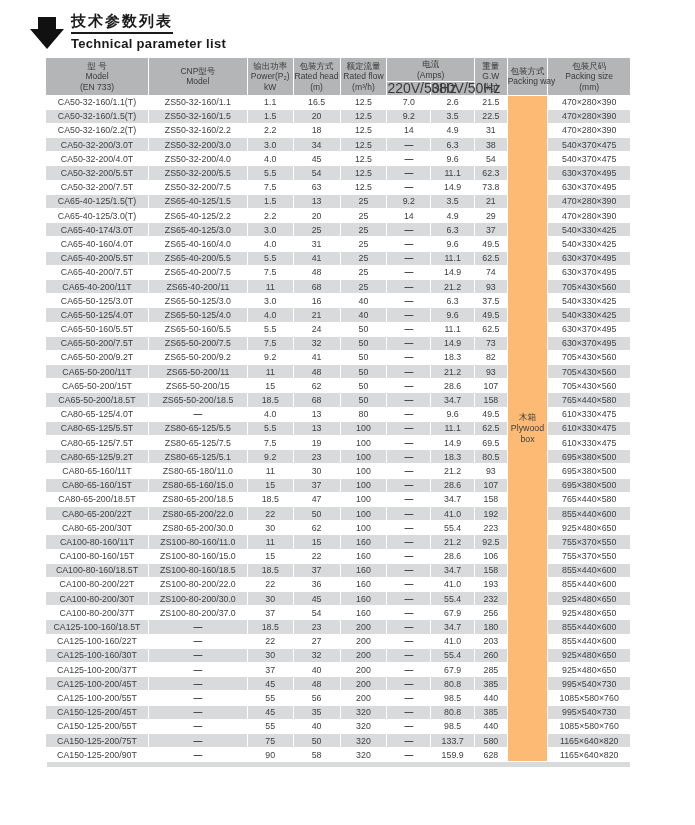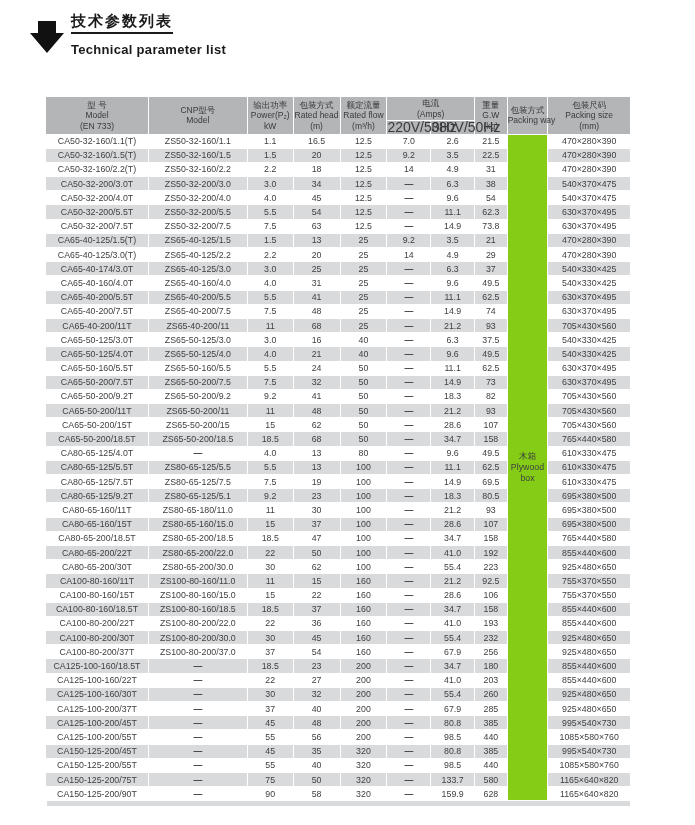--- a/index.html
+++ b/index.html
@@ -1,46 +1,46 @@
 <!DOCTYPE html>
 <html><head>
 <meta charset="utf-8">
 <style>
   html,body{margin:0;padding:0;}
   body{
     width:695px;height:825px;position:relative;background:#ffffff;
     font-family:"Liberation Sans","DejaVu Sans",sans-serif;
     color:#3f4041;
   }
-  .title-block{position:absolute;left:30px;top:12px;display:flex;align-items:center;}
+  .title-block{position:absolute;left:30px;top:12px;display:flex;align-items:flex-start;}
   .arrow-icon{width:34px;height:34px;margin-top:4px;}
   .titles{margin-left:7px;}
   .title-zh{
     font-size:15px;font-weight:bold;color:#1a1a1a;letter-spacing:2px;
     display:inline-block;border-bottom:2px solid #1a1a1a;padding-bottom:1px;
   }
-  .title-en{font-size:13px;font-weight:bold;color:#1a1a1a;margin-top:8px;letter-spacing:0.3px;}
+  .title-en{font-size:13px;font-weight:bold;color:#1a1a1a;margin-top:2px;letter-spacing:0.3px;}
 
   .table-wrap{position:absolute;left:45px;top:57px;width:586px;}
   table{
-    border-collapse:separate;border-spacing:1.5px;width:586px;table-layout:fixed;margin-top:39px;
+    border-collapse:separate;border-spacing:1.5px;width:586px;table-layout:fixed;
   }
   th{
     background:#b3b5b7;color:#393a3c;font-weight:normal;
     font-size:8.5px;line-height:10.5px;text-align:center;padding:1px 0;
     vertical-align:middle;
   }
   th .hl{white-space:nowrap;}
   .sub-th{font-size:14px;padding:1px 0;text-align:right;}
   td{
     background:#ffffff;text-align:center;font-size:8.8px;line-height:12px;
     height:13.2px;padding:0;color:#3f4041;white-space:nowrap;overflow:hidden;
   }
   tbody tr:nth-child(even) td{background:#d9dadb;}
-  td.pack{background:#84cc16;font-size:8.8px;line-height:11px;vertical-align:middle;}
+  td.pack{background:#fdba74;font-size:8.8px;line-height:11px;vertical-align:middle;}
   td .dashy{font-weight:bold;}
   .bottom-strip{width:583px;height:5px;background:#d9dadb;margin:0 auto;}
 </style>
 </head>
 <body>
 
 <div class="title-block">
   <svg class="arrow-icon" viewBox="0 0 34 34">
     <polygon points="8,1 26,1 26,13 34,13 17,33 0,13 8,13" fill="#111111"></polygon>
   </svg>

